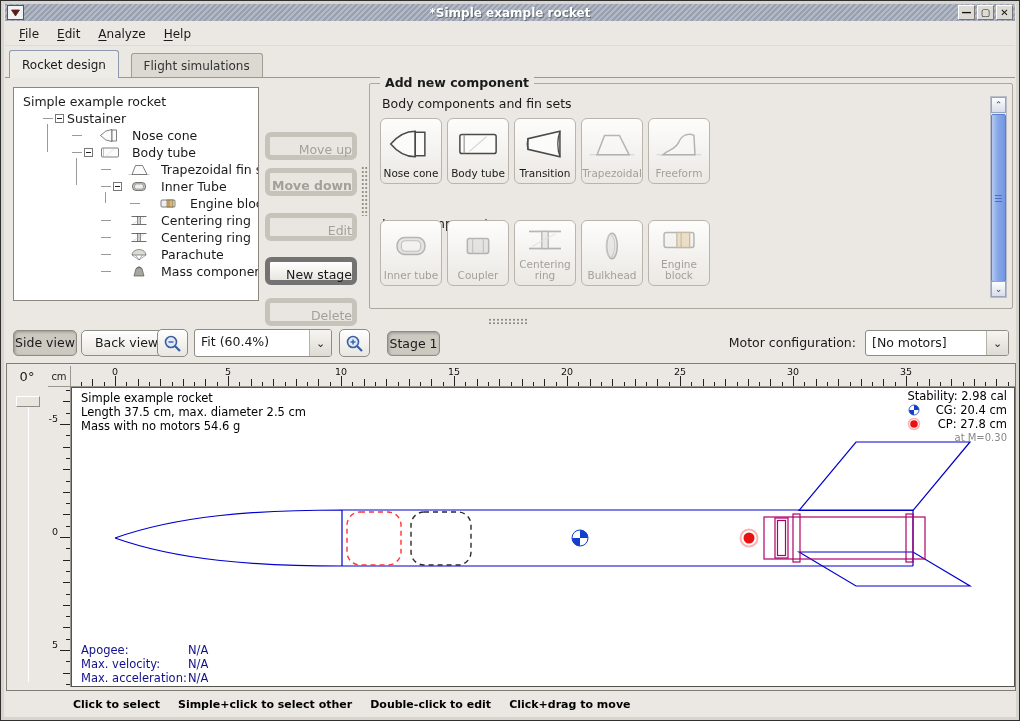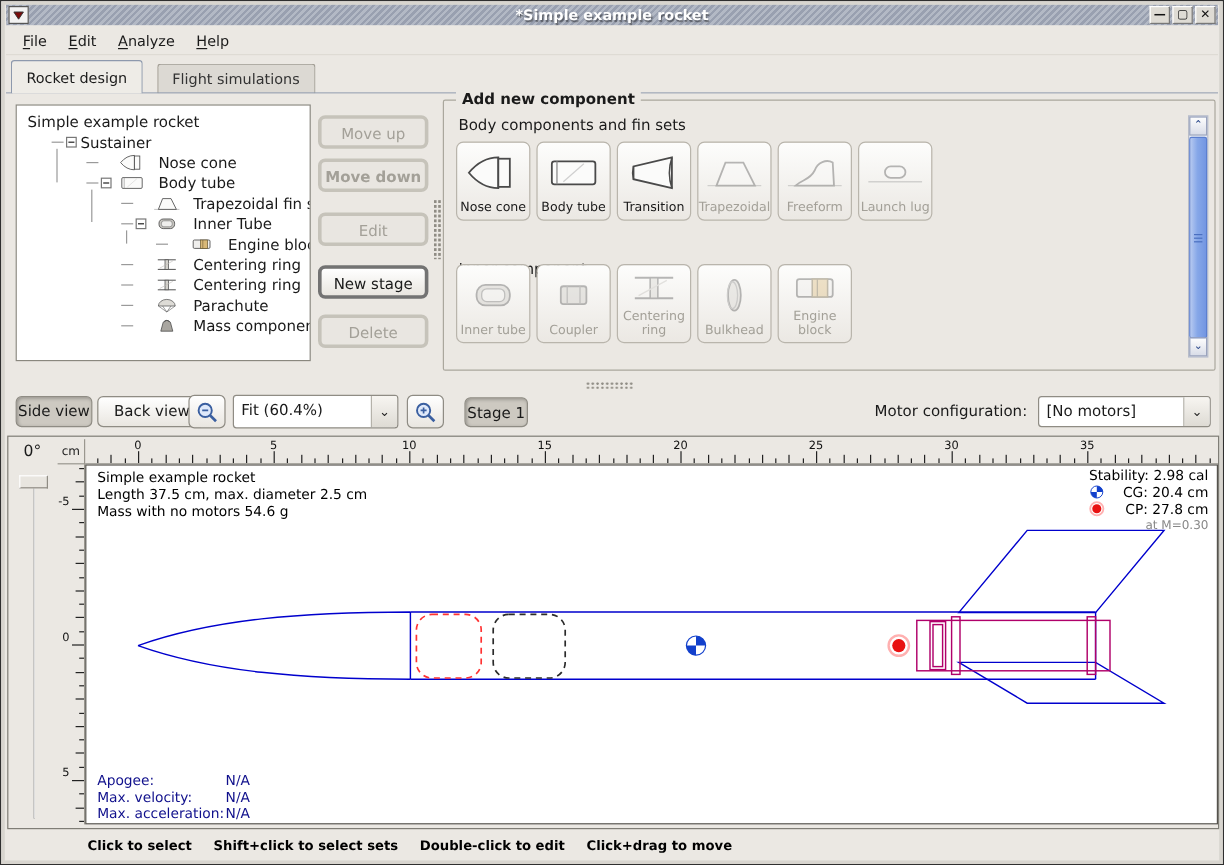--- a/index.html
+++ b/index.html
@@ -49,22 +49,22 @@
   #tree-panel { position:absolute; left:8px; top:9px; width:246px; height:214px;
     background:#fff; border:1px solid #8a887f; overflow:hidden; font-size:12.5px; }
   .tree-row { position:absolute; height:17px; display:flex; align-items:center; white-space:nowrap; }
   .tree-guide { position:absolute; width:1px; background:#9a9a9a; }
   .expander { width:9px; height:9px; border:1px solid #777; background:#fff; position:relative; flex:none; }
   .expander::after { content:""; position:absolute; left:1px; right:1px; top:3px; height:1px; background:#222; }
   .tree-icon { flex:none; margin-right:5px; }
 
   .edit-col { position:absolute; left:260px; top:9px; width:92px; height:214px; }
   .push-btn { position:absolute; left:0; width:92px; height:28px; border-radius:6px;
-    border:3px solid #737373; background:linear-gradient(#ffffff,#e9e6e0);
-    font-size:12.5px; color:#1a1a1a; text-align:center; line-height:26px; }
+    border:5px solid #737373; background:linear-gradient(#ffffff,#e9e6e0);
+    font-size:12.5px; color:#1a1a1a; text-align:right; line-height:26px;margin-top:36px; }
   .push-btn.disabled { color:#a3a098; border-color:#c6c3ba; background:#e9e6e1; }
 
   .v-splitter { position:absolute; left:356px; top:88px; width:7px; height:50px;
     background-image:radial-gradient(#8f8c84 1px, transparent 1.2px); background-size:3.5px 4px; }
 
   #add-group { position:absolute; left:364px; top:5px; width:644px; height:226px;
     border:1px solid #aaa79d; border-radius:2px; }
   #add-group-title { position:absolute; left:10px; top:-9px; background:#ebe8e3;
     padding:0 5px; font-weight:bold; font-size:12.5px; }
   .section-label { position:absolute; left:12px; font-size:12.5px; }
@@ -332,29 +332,20 @@
           <div class="lbl">Trapezoidal</div>
         </div>
         <div class="comp-btn disabled">
           <div class="ic">
             <svg width="48" height="32" viewBox="0 0 44 30">
               <line x1="1" y1="25" x2="43" y2="25" stroke="#9a9a9a"></line>
               <path d="M7,25 C12,20 18,21 22,13 C24,7 31,4 36,7 L37,25 Z" stroke="#4a4a4a" stroke-width="1.4" fill="#fbfbfa"></path>
             </svg>
           </div>
           <div class="lbl">Freeform</div>
-        </div>
-        <div class="comp-btn disabled">
-          <div class="ic">
-            <svg width="48" height="32" viewBox="0 0 44 30">
-              <line x1="1" y1="22" x2="43" y2="22" stroke="#9a9a9a"></line>
-              <rect x="14" y="10" width="16" height="9" rx="4.5" stroke="#4a4a4a" stroke-width="1.4" fill="#fbfbfa"></rect>
-            </svg>
-          </div>
-          <div class="lbl">Launch lug</div>
         </div>
       </div>
     <div class="section-label" style="top:132px">Inner component</div>
     <div class="comp-row" id="comp-row-1" style="top:136px">
         <div class="comp-btn disabled">
           <div class="ic">
             <svg width="48" height="32" viewBox="0 0 44 30">
               <rect x="9" y="7" width="26" height="16" rx="7" fill="#c9c7c2" stroke="#4a4a4a" stroke-width="1.4"></rect>
               <rect x="13" y="10" width="18" height="10" rx="4" fill="#efeeec" stroke="#6a6a6a" stroke-width="1"></rect>
             </svg>
@@ -632,16 +623,16 @@
         <text x="116" y="280">N/A</text>
         <text x="9" y="294">Max. acceleration:</text>
         <text x="116" y="294">N/A</text>
       </g>
     </svg>
   </div>
 </div>
 
 <div id="hints">
   <span>Click to select</span>
-  <span>Shift+click to select sets</span>
+  <span>Simple+click to select other</span>
   <span>Double-click to edit</span>
   <span>Click+drag to move</span>
 </div>
 
 </body></html>

